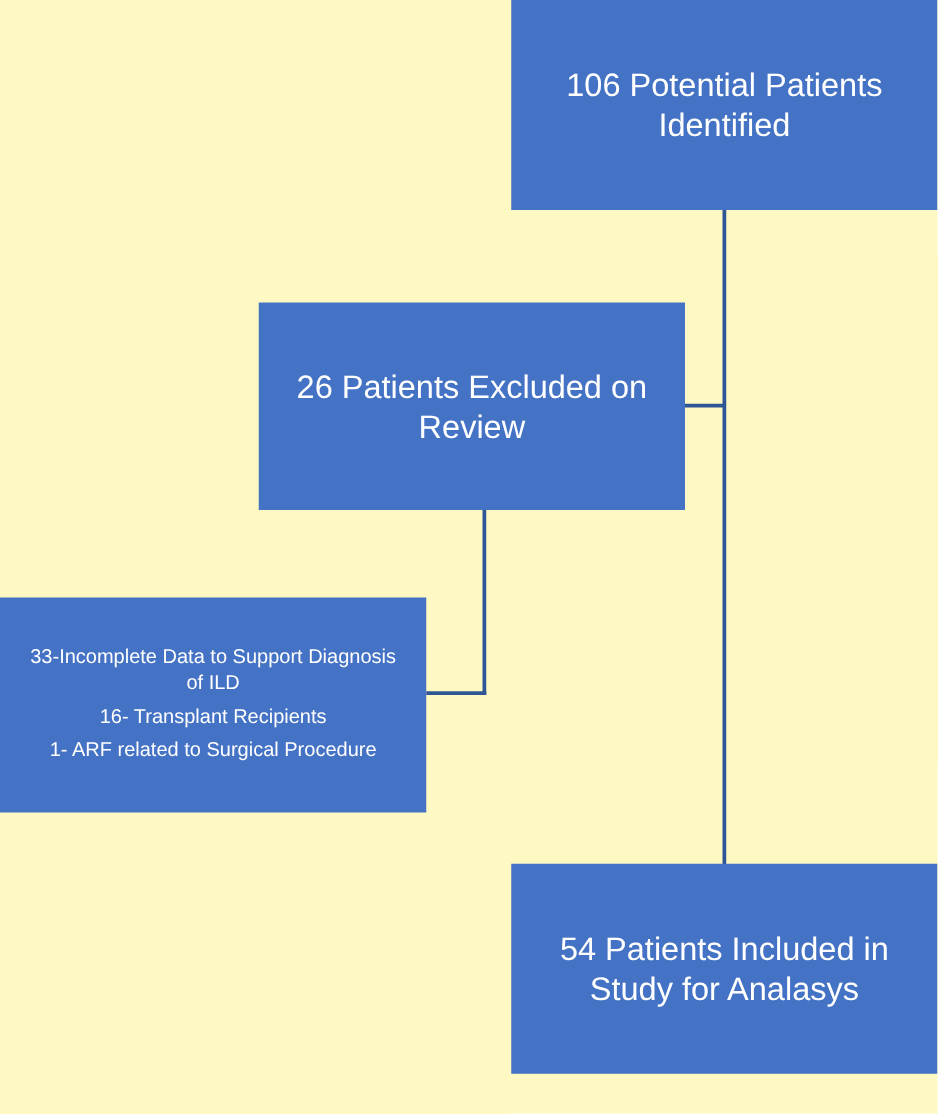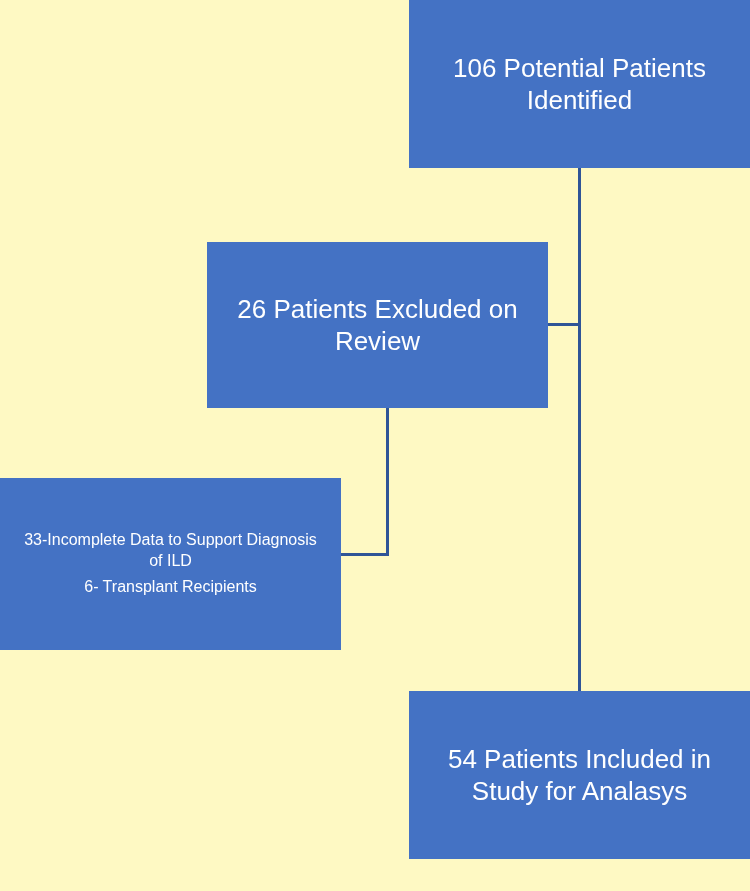--- a/index.html
+++ b/index.html
@@ -116,20 +116,21 @@
   <div class="node node-top">
     <span>106 Potential Patients Identified</span>
   </div>
 
   <div class="node node-excluded">
     <span>26 Patients Excluded on Review</span>
   </div>
 
   <div class="node node-reasons">
     <div class="line">33-Incomplete Data to Support Diagnosis of ILD</div>
-    <div class="line">6- Transplant Recipients</div>
+    <div class="line">16- Transplant Recipients</div>
+    <div class="line">1- ARF related to Surgical Procedure</div>
   </div>
 
   <div class="node node-included">
     <span>54 Patients Included in Study for Analasys</span>
   </div>
 
 </div>
 
 </body></html>

